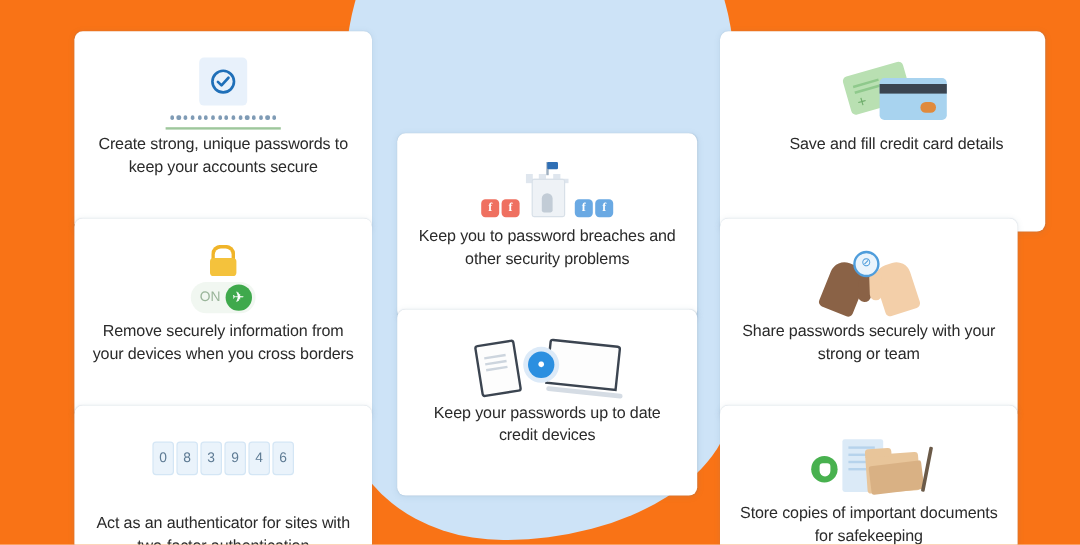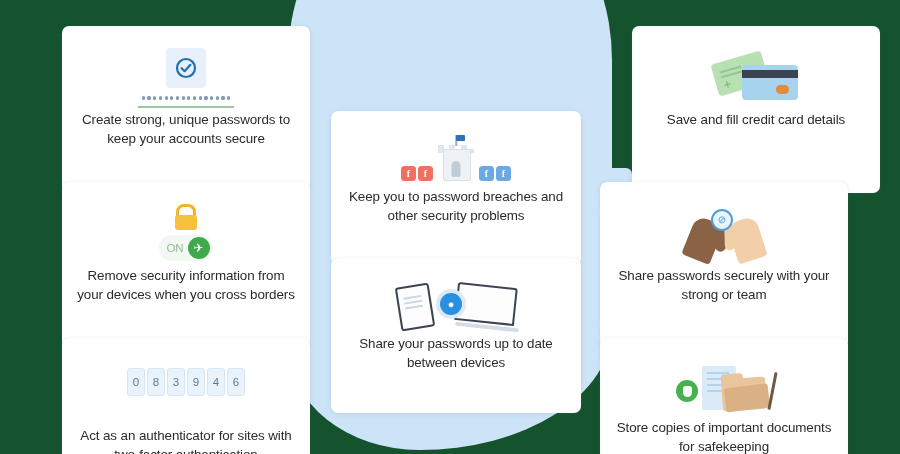--- a/index.html
+++ b/index.html
@@ -11,21 +11,21 @@
     height: 454px;
     overflow: hidden;
     background: #ffffff;
     font-family: "Liberation Sans", sans-serif;
   }
 
   #stage {
     position: relative;
     width: 900px;
     height: 454px;
-    background: #14532d;
+    background: #f97316;
     overflow: hidden;
   }
 
   
   .bg-blob {
     position: absolute;
     left: 288px;
     top: -130px;
     width: 324px;
     height: 560px;
@@ -366,21 +366,21 @@
     <div class="card-icon" style="height:62px; flex-direction:column; justify-content:flex-start;">
       <div>
         <div class="lock-shackle"></div>
         <div class="lock-body"></div>
       </div>
       <div class="toggle-row">
         <span class="toggle-on-label">ON</span>
         <span class="toggle-knob">✈</span>
       </div>
     </div>
-    <div class="card-text">Remove security information from your devices when you cross borders</div>
+    <div class="card-text">Remove securely information from your devices when you cross borders</div>
   </div>
 
   <div class="card col-side" style="left:62px; top:338px; height:145px; padding-top:22px;">
     <div class="card-icon" style="height:58px; align-items:flex-start; padding-top:8px;">
       <div class="otp-row">
         <span class="otp-cell">0</span>
         <span class="otp-cell">8</span>
         <span class="otp-cell">3</span>
         <span class="otp-cell">9</span>
         <span class="otp-cell">4</span>
@@ -411,24 +411,24 @@
 
   <div class="card col-mid" style="left:331px; top:258px; height:137px; padding-top:18px;">
     <div class="card-icon" style="height:58px;">
       <div class="devices">
         <span class="tablet"></span>
         <span class="laptop"></span>
         <span class="laptop-base"></span>
         <span class="sync-badge">●</span>
       </div>
     </div>
-    <div class="card-text">Share your passwords up to date between devices</div>
-  </div>
-
-  <div class="card col-side" style="left:632px; top:26px; height:145px; padding-top:22px;">
+    <div class="card-text">Keep your passwords up to date credit devices</div>
+  </div>
+
+  <div class="card col-side" style="left:600px; top:26px; height:145px; padding-top:22px;padding-left:23px;">
     <div class="card-icon" style="height:62px;">
       <div class="cards-art">
         <span class="cc-green"></span>
         <span class="cc-blue">
           <span class="stripe"></span>
           <span class="chip"></span>
         </span>
       </div>
     </div>
     <div class="card-text">Save and fill credit card details</div>

